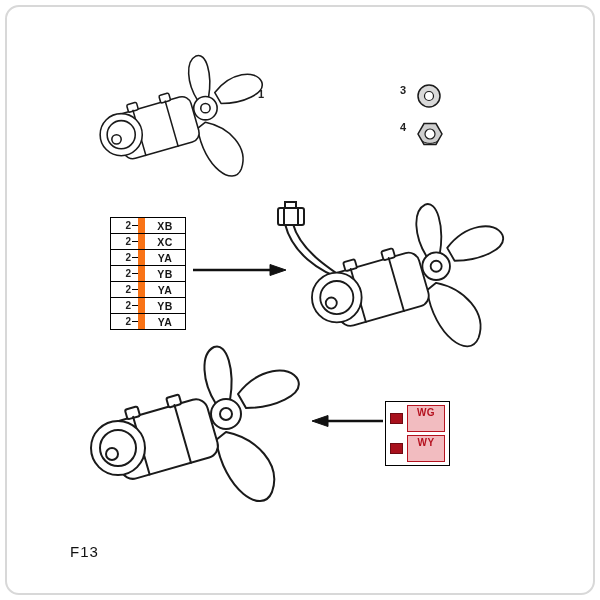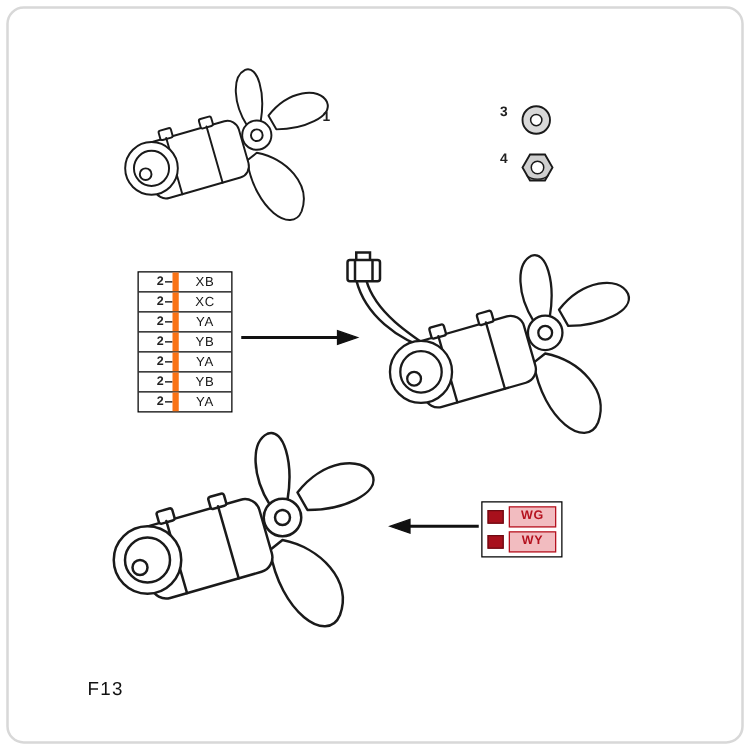--- a/index.html
+++ b/index.html
@@ -20,34 +20,34 @@
     border:1.5px solid #000;background:#fff;box-sizing:border-box;
   }
   .lrow{display:flex;align-items:stretch;height:15px;border-bottom:1px solid #000;}
   .lrow:last-child{border-bottom:none;}
   .lrow .qty{
     width:20px;display:flex;align-items:center;justify-content:flex-end;
     font-size:10px;font-weight:600;color:#222;padding-right:1px;
   }
   .lrow .tick{width:6px;align-self:center;height:1px;background:#000;}
   .lrow .code{
-    flex:1;border-left:5px solid #f97316;display:flex;align-items:center;justify-content:center;
-    font-size:10.5px;font-weight:normal;letter-spacing:0.5px;color:#161616;
+    flex:1;border-left:7px solid #f97316;display:flex;align-items:center;justify-content:center;
+    font-size:10.5px;font-weight:bold;letter-spacing:0.5px;color:#161616;
   }
   
   .right-table{
     position:absolute;left:385px;top:401px;border:1.5px solid #000;background:#fff;
     padding:3px 4px;display:flex;flex-direction:column;gap:3px;
   }
   .rrow{display:flex;align-items:center;gap:4px;}
   .rrow .swatch{
     width:13px;height:11px;background:var(--swatch,#a8101c);border:1px solid #6e0a12;box-sizing:border-box;
   }
   .rrow .rcode{
-    width:38px;height:17px;line-height:13px;text-align:center;
+    width:38px;height:27px;line-height:13px;text-align:center;
     background:var(--highlight-bg,#f2bcc0);color:var(--accent-red,#b5121f);
     border:1px solid var(--accent-red,#b5121f);box-sizing:border-box;
     font-size:10px;font-weight:bold;letter-spacing:0.5px;
   }
   .fig-code{
     position:absolute;left:70px;top:543px;font-size:15px;font-weight:normal;letter-spacing:1px;color:#111;
   }
 </style>
 </head>
 <body>

